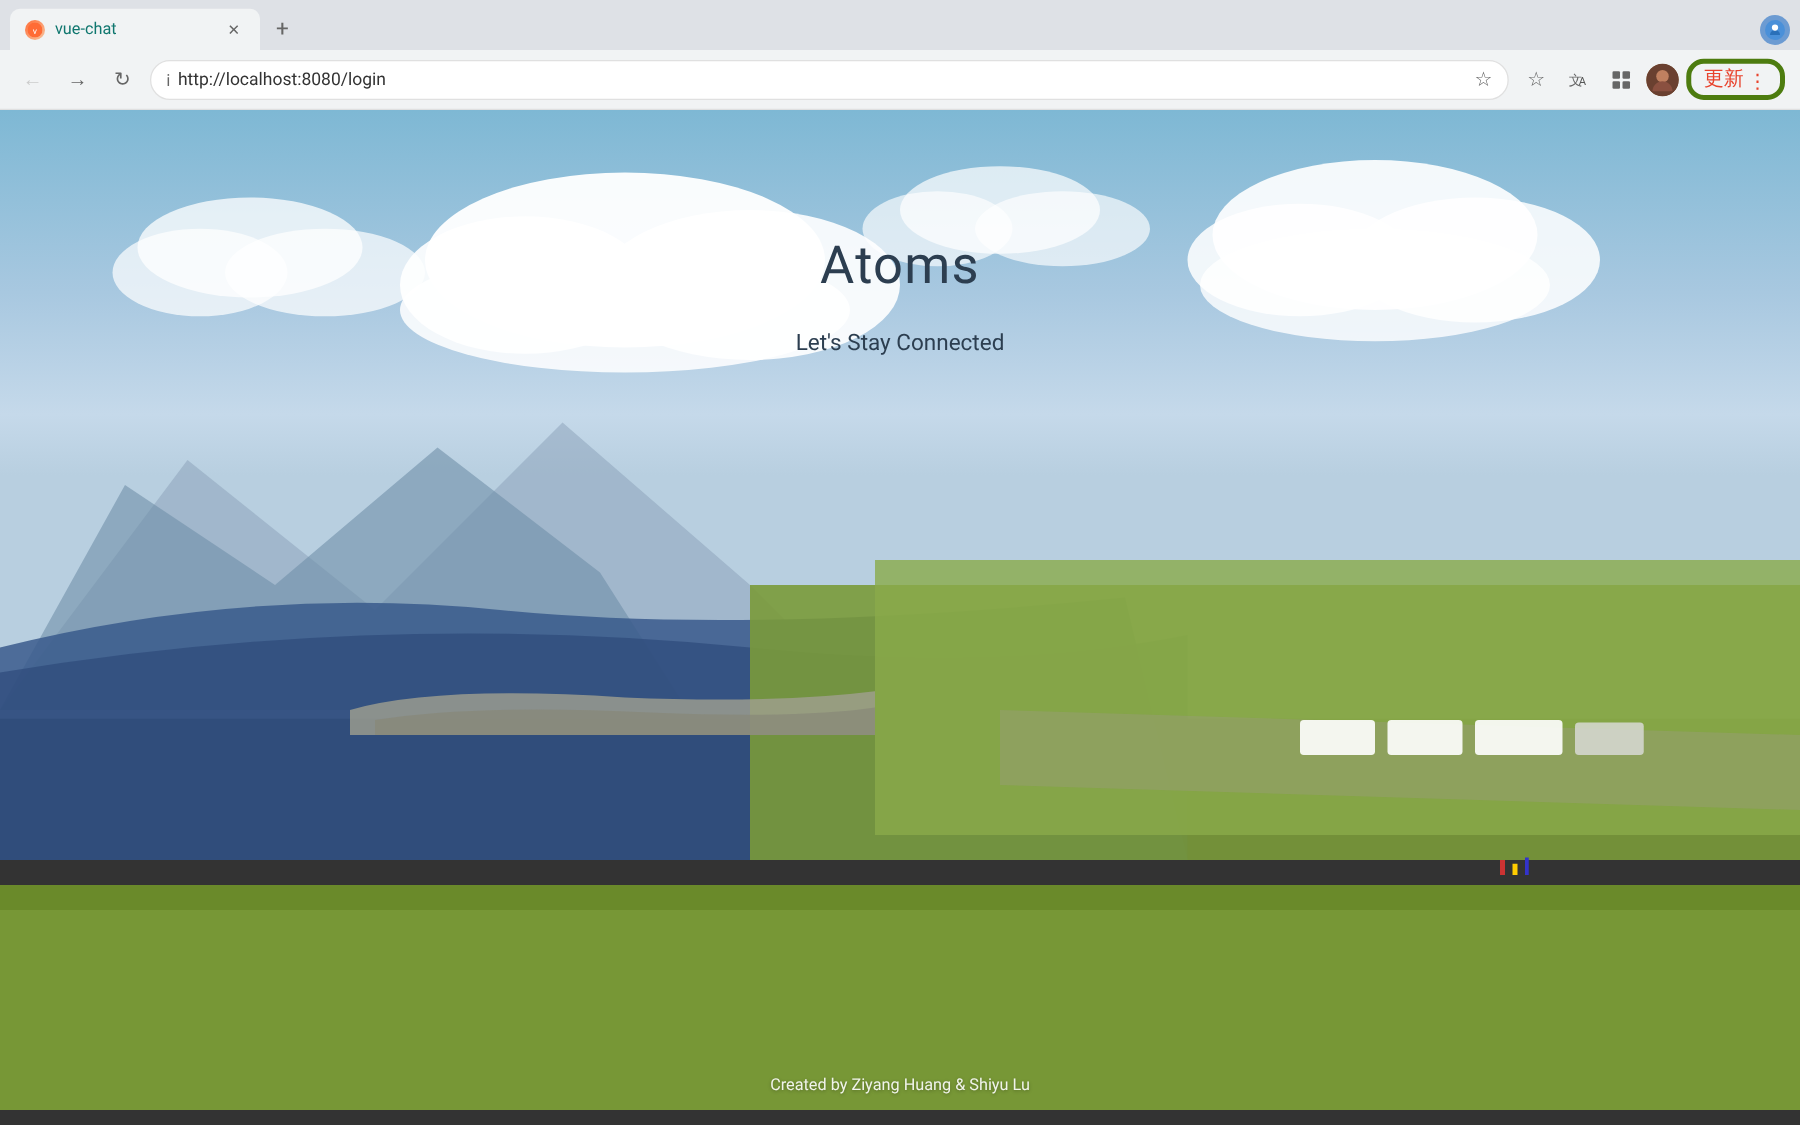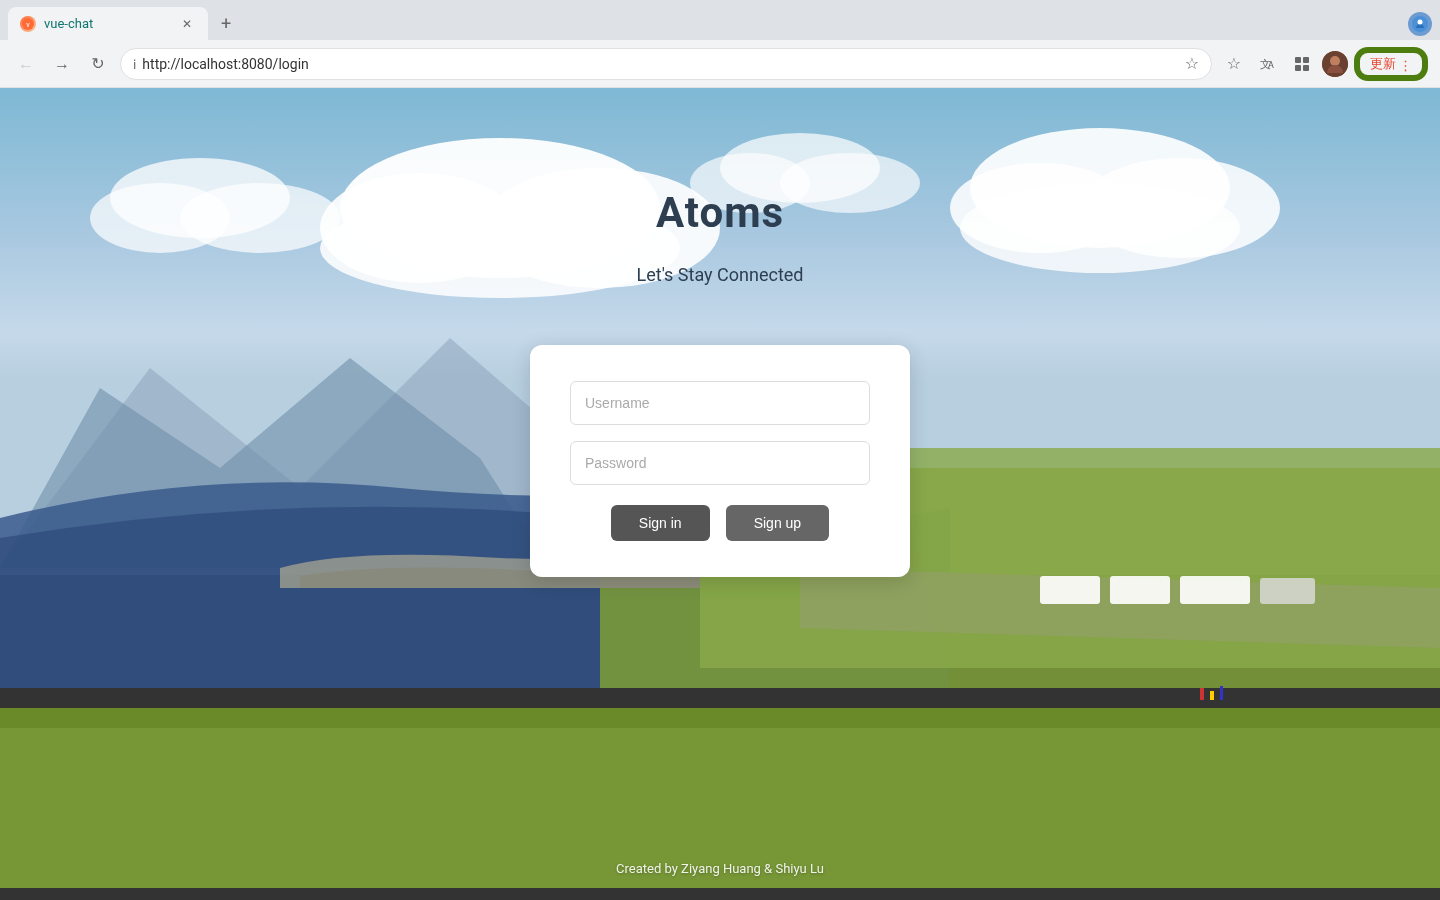--- a/index.html
+++ b/index.html
@@ -177,24 +177,24 @@
       border-radius: 50%;
       display: flex;
       align-items: center;
       justify-content: center;
       font-size: 16px;
       color: #666;
       cursor: pointer;
     }
 
     .update-btn {
-      border: 6px solid #4d7c0f;
+      border: 4px solid #4d7c0f;
       border-radius: 14px;
       padding: 2px 10px;
-      font-size: 13px;
+      font-size: 16px;
       color: #e8432d;
       cursor: pointer;
       display: flex;
       align-items: flex-end;
       gap: 3px;
     }
 
     .avatar-btn {
       width: 26px;
       height: 26px;
@@ -254,21 +254,21 @@
       width: 100%;
       height: 100%;
       display: flex;
       flex-direction: column;
       align-items: center;
     }
 
     .app-title {
       margin-top: 100px;
       font-size: 42px;
-      font-weight: 700;
+      font-weight: 400;
       color: #2c3e50;
       letter-spacing: 1px;
     }
 
     .app-subtitle {
       margin-top: 27px;
       font-size: 18px;
       font-weight: 400;
       color: #2c3e50;
     }
@@ -450,26 +450,18 @@
         <rect x="1110" y="488" width="60" height="28" rx="3" fill="white" opacity="0.9"></rect>
         <rect x="1180" y="488" width="70" height="28" rx="3" fill="white" opacity="0.9"></rect>
         <rect x="1260" y="490" width="55" height="26" rx="3" fill="#dddddd" opacity="0.8"></rect>
       </svg>
     </div>
 
     <div class="page-overlay">
       <h1 class="app-title">Atoms</h1>
       <p class="app-subtitle">Let's Stay Connected</p>
 
-      <div class="login-card">
-        <input class="login-input" type="text" placeholder="Username" style="">
-        <input class="login-input" type="password" placeholder="Password" style="">
-        <div class="login-buttons">
-          <button class="btn-signin">Sign in</button>
-          <button class="btn-signup">Sign up</button>
-        </div>
-      </div>
     </div>
 
     <div class="footer-text">Created by Ziyang Huang &amp; Shiyu Lu</div>
 
   </div>
 </div>
 
 </body></html>

